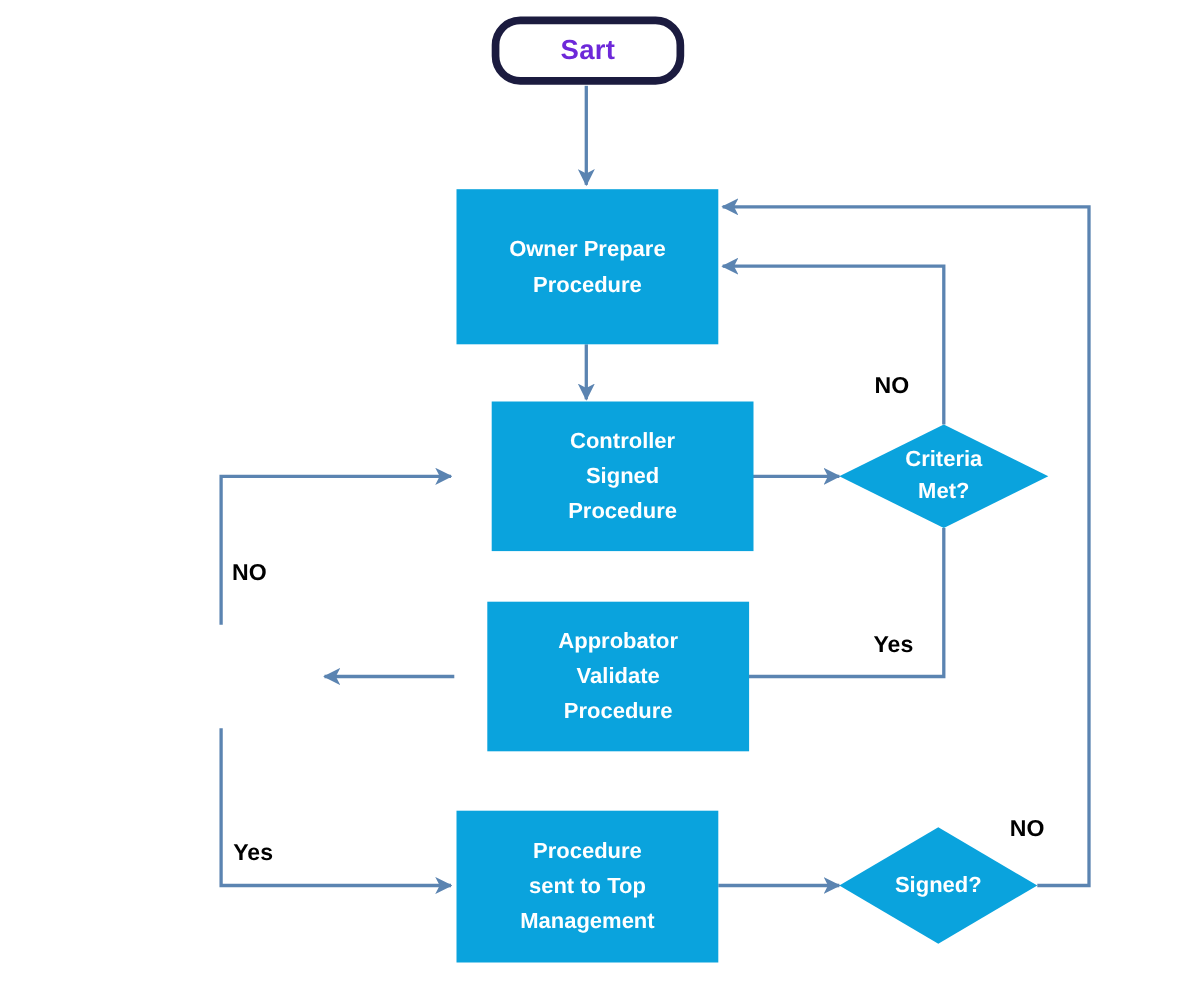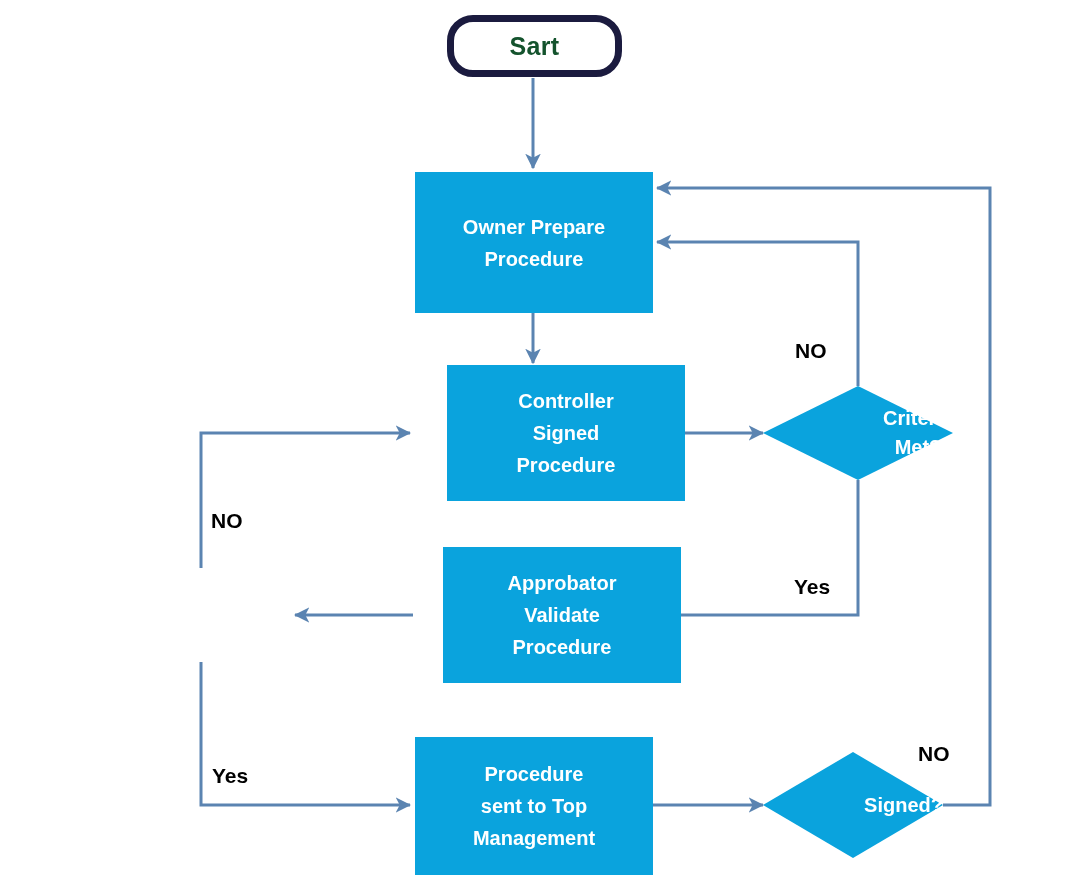--- a/index.html
+++ b/index.html
@@ -10,40 +10,40 @@
   #canvas{position:relative;width:1080px;height:896px;background:#ffffff;}
   svg#wires{position:absolute;left:0;top:0;width:1080px;height:896px;}
 
   .node{position:absolute;box-sizing:border-box;display:flex;align-items:center;
         justify-content:center;text-align:center;}
 
   .terminator{
     background:#ffffff;
     border:7px solid #1b1b3f;
     border-radius:26px;
-    color:#14532d;
+    color:#6d28d9;
     font-weight:bold;
     font-size:25px;
     letter-spacing:.3px;
   }
 
   .process{
     background:#0aa3dd;
     color:#ffffff;
     font-weight:bold;
     font-size:20px;
     line-height:32px;
     padding:4px;
   }
 
   .decision-wrap{position:absolute;}
   .decision-wrap svg{position:absolute;left:0;top:0;overflow:visible;}
   .decision-label{
     position:absolute;left:0;top:0;width:100%;height:100%;
-    display:flex;align-items:center;justify-content:flex-end;text-align:center;
+    display:flex;align-items:center;justify-content:center;text-align:center;
     color:#ffffff;font-weight:bold;font-size:20px;line-height:29px;
     pointer-events:none;
   }
 
   .edge-label{
     position:absolute;color:#000000;font-weight:bold;font-size:21px;
     white-space:nowrap;
   }
 </style>
 </head>

